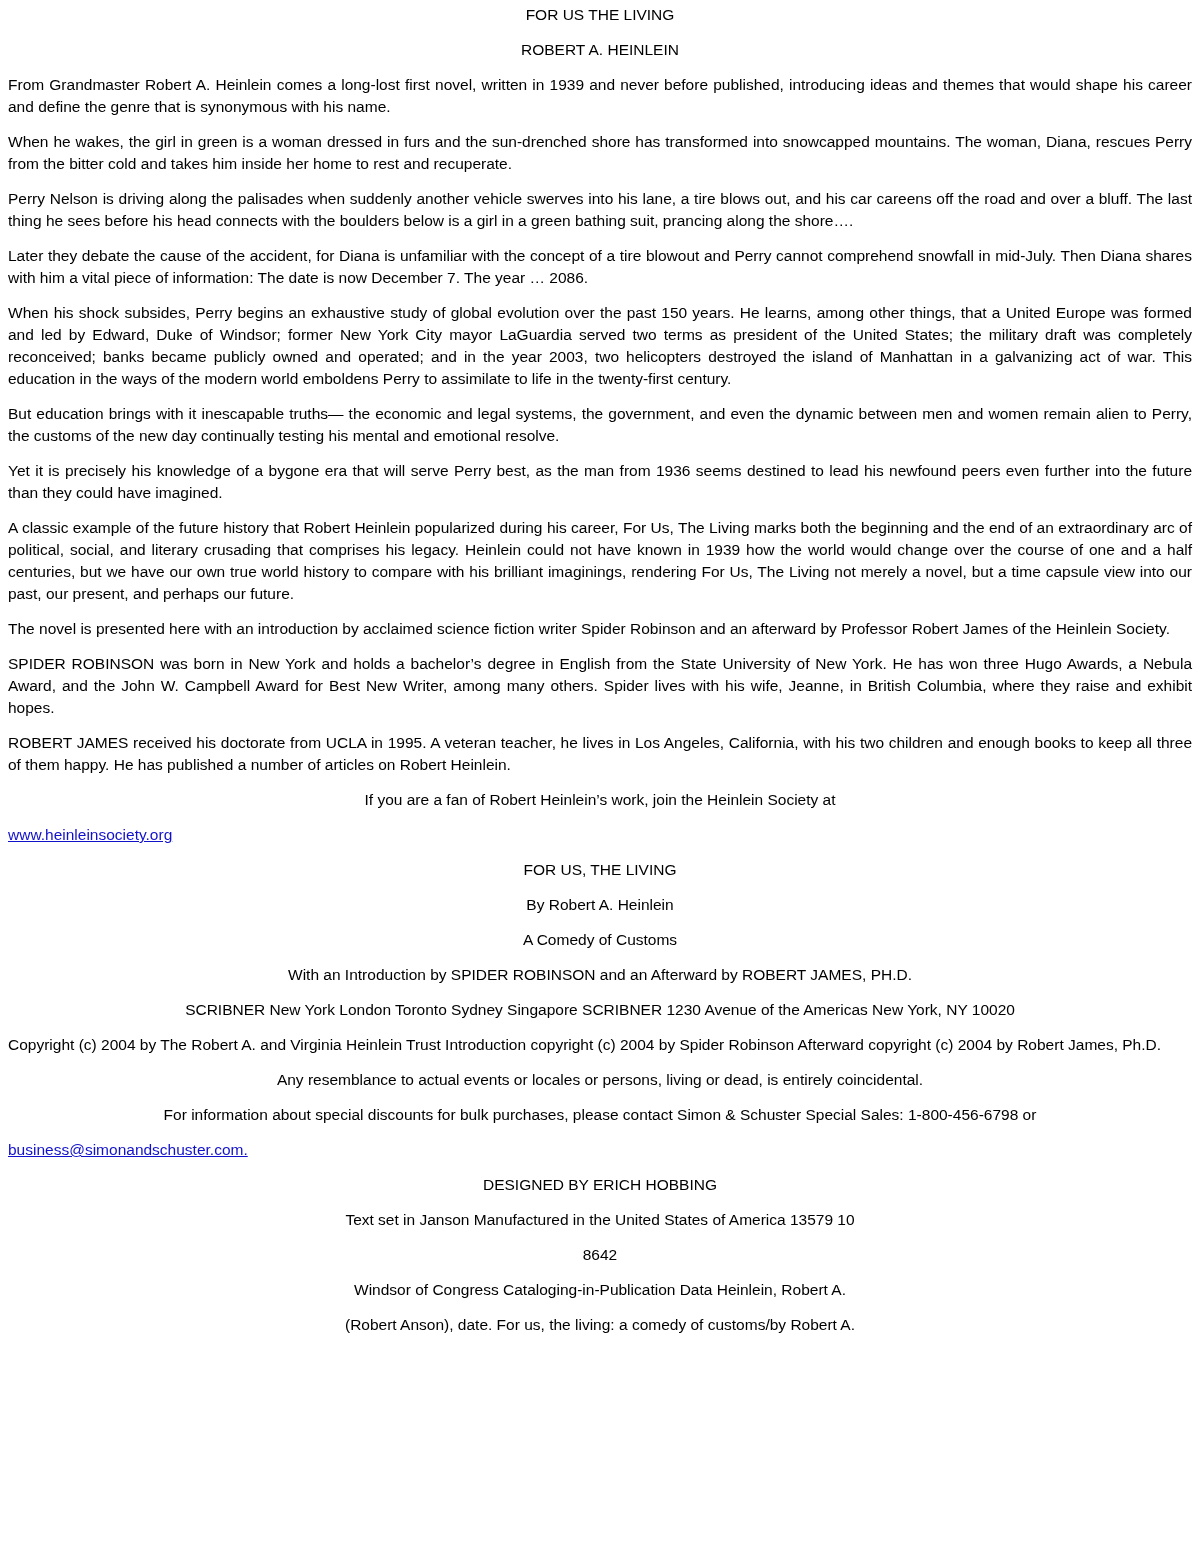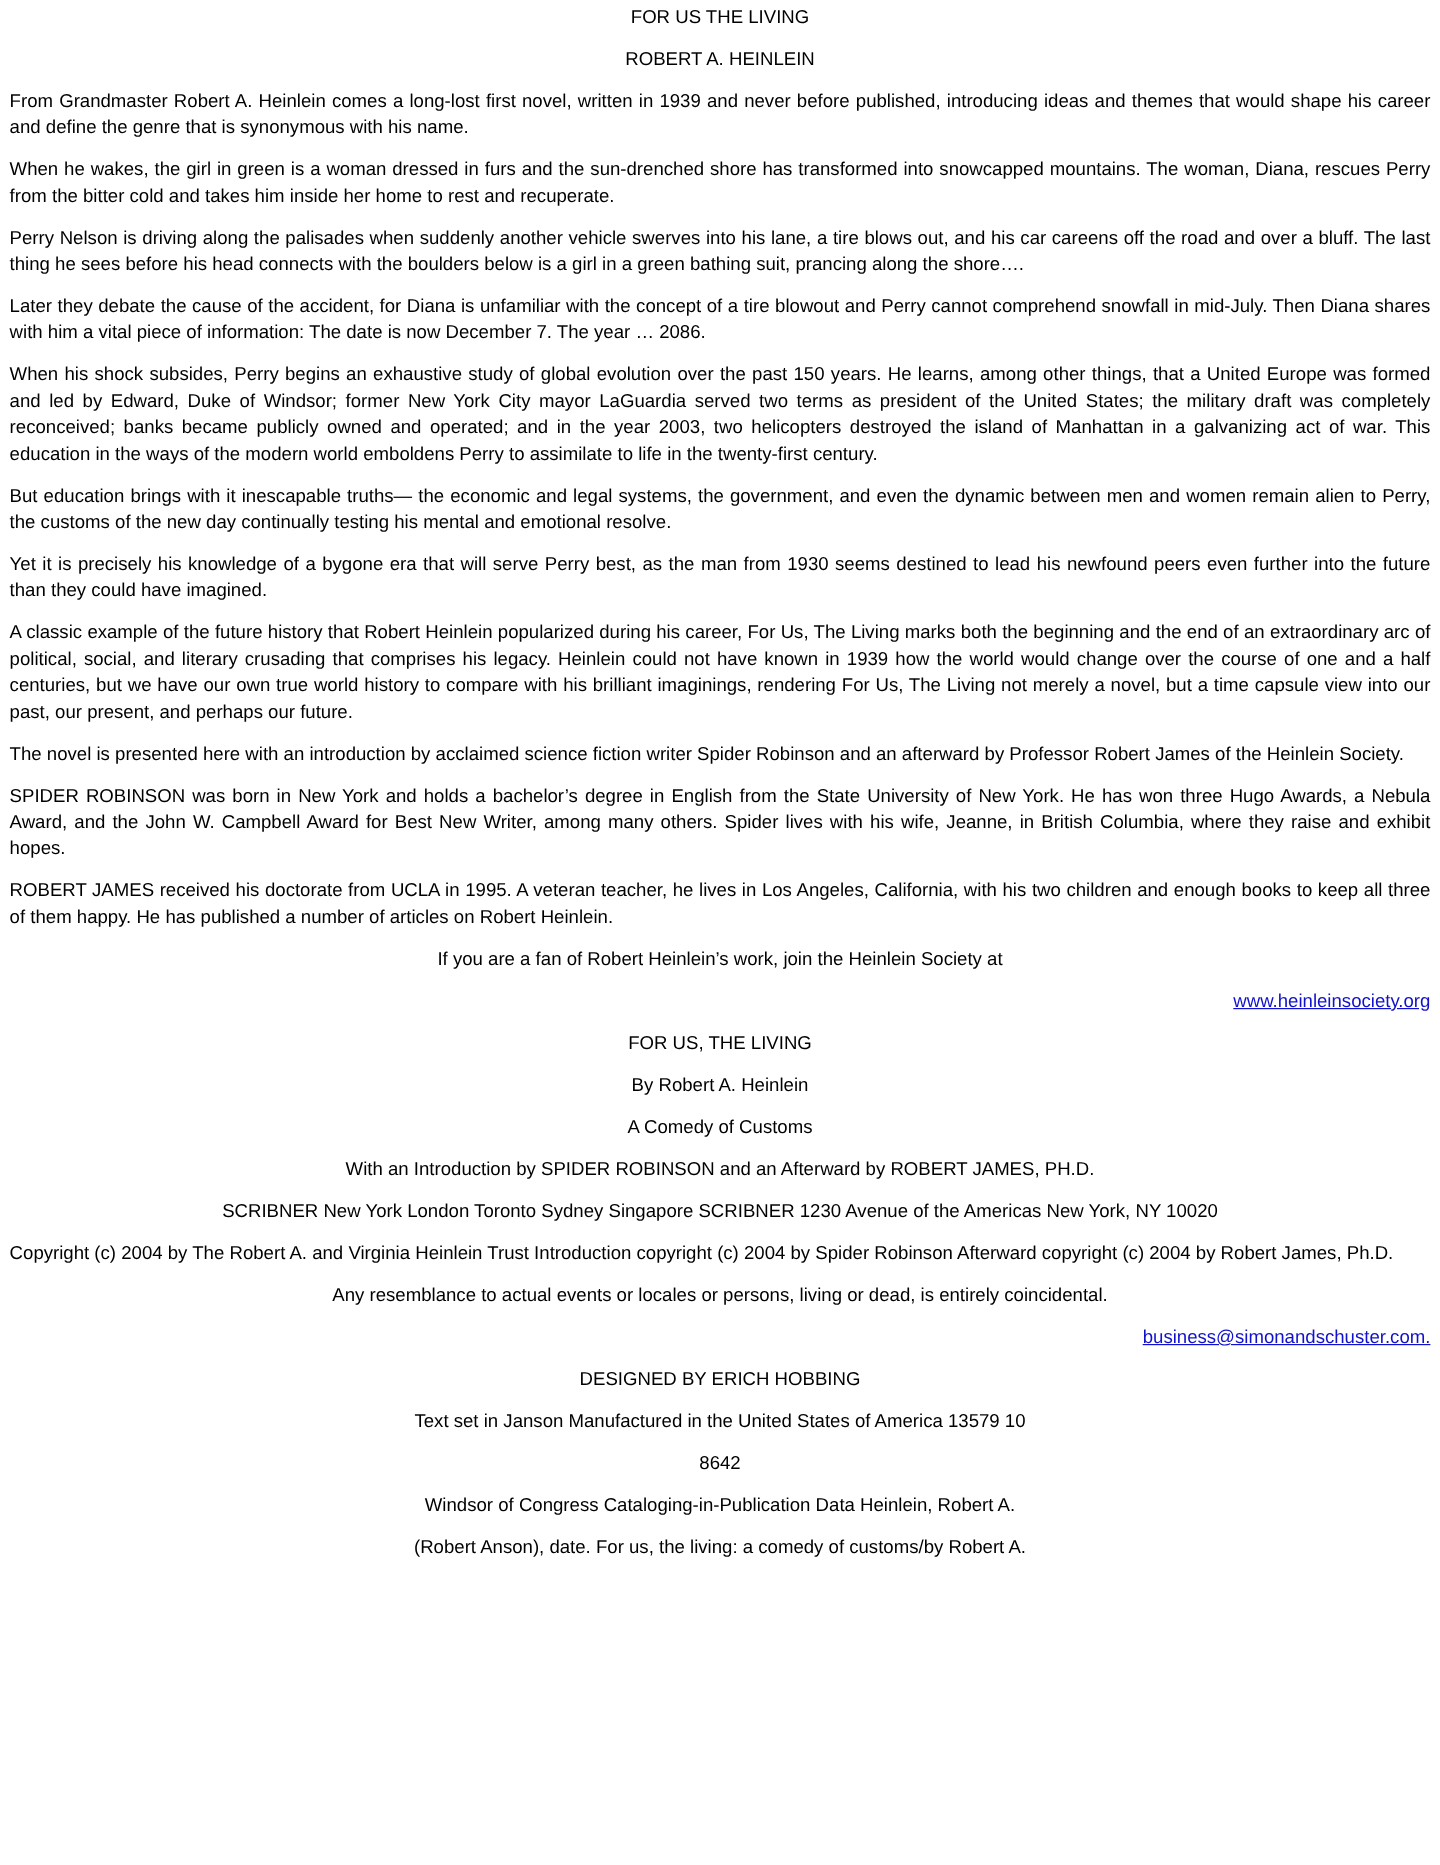--- a/index.html
+++ b/index.html
@@ -33,54 +33,54 @@
   }
   a.link {
     color: #1111cc;
     text-decoration: underline;
     cursor: pointer;
   }
   .lnk-wrap {
     margin: 0 0 13px 0;
     font-size: 15.5px;
     line-height: 1.42;
-    text-align: right;
   }
 </style>
 </head>
 <body>
 
 <div class="page">
 
   <p class="block plain">FOR US THE LIVING</p>
   <p class="block plain">ROBERT A. HEINLEIN</p>
   <p class="block">From Grandmaster Robert A. Heinlein comes a long-lost first novel, written in 1939 and never before published, introducing ideas and themes that would shape his career and define the genre that is synonymous with his name.</p>
   <p class="block">When he wakes, the girl in green is a woman dressed in furs and the sun-drenched shore has transformed into snowcapped mountains. The woman, Diana, rescues Perry from the bitter cold and takes him inside her home to rest and recuperate.</p>
   <p class="block">Perry Nelson is driving along the palisades when suddenly another vehicle swerves into his lane, a tire blows out, and his car careens off the road and over a bluff. The last thing he sees before his head connects with the boulders below is a girl in a green bathing suit, prancing along the shore….</p>
   <p class="block">Later they debate the cause of the accident, for Diana is unfamiliar with the concept of a tire blowout and Perry cannot comprehend snowfall in mid-July. Then Diana shares with him a vital piece of information: The date is now December 7. The year … 2086.</p>
   <p class="block">When his shock subsides, Perry begins an exhaustive study of global evolution over the past 150 years. He learns, among other things, that a United Europe was formed and led by Edward, Duke of Windsor; former New York City mayor LaGuardia served two terms as president of the United States; the military draft was completely reconceived; banks became publicly owned and operated; and in the year 2003, two helicopters destroyed the island of Manhattan in a galvanizing act of war. This education in the ways of the modern world emboldens Perry to assimilate to life in the twenty-first century.</p>
   <p class="block">But education brings with it inescapable truths— the economic and legal systems, the government, and even the dynamic between men and women remain alien to Perry, the customs of the new day continually testing his mental and emotional resolve.</p>
-  <p class="block">Yet it is precisely his knowledge of a bygone era that will serve Perry best, as the man from 1930 seems destined to lead his newfound peers even further into the future than they could have imagined.</p>
+  <p class="block">Yet it is precisely his knowledge of a bygone era that will serve Perry best, as the man from 1936 seems destined to lead his newfound peers even further into the future than they could have imagined.</p>
   <p class="block">A classic example of the future history that Robert Heinlein popularized during his career, For Us, The Living marks both the beginning and the end of an extraordinary arc of political, social, and literary crusading that comprises his legacy. Heinlein could not have known in 1939 how the world would change over the course of one and a half centuries, but we have our own true world history to compare with his brilliant imaginings, rendering For Us, The Living not merely a novel, but a time capsule view into our past, our present, and perhaps our future.</p>
   <p class="block">The novel is presented here with an introduction by acclaimed science fiction writer Spider Robinson and an afterward by Professor Robert James of the Heinlein Society.</p>
   <p class="block">SPIDER ROBINSON was born in New York and holds a bachelor’s degree in English from the State University of New York. He has won three Hugo Awards, a Nebula Award, and the John W. Campbell Award for Best New Writer, among many others. Spider lives with his wife, Jeanne, in British Columbia, where they raise and exhibit hopes.</p>
   <p class="block">ROBERT JAMES received his doctorate from UCLA in 1995. A veteran teacher, he lives in Los Angeles, California, with his two children and enough books to keep all three of them happy. He has published a number of articles on Robert Heinlein.</p>
   <p class="block plain">If you are a fan of Robert Heinlein’s work, join the Heinlein Society at</p>
 
   <div class="lnk-wrap">
     <a class="link" href="#">www.heinleinsociety.org</a>
   </div>
 
   <p class="block plain">FOR US, THE LIVING</p>
   <p class="block plain">By Robert A. Heinlein</p>
   <p class="block plain">A Comedy of Customs</p>
   <p class="block plain">With an Introduction by SPIDER ROBINSON and an Afterward by ROBERT JAMES, PH.D.</p>
   <p class="block plain">SCRIBNER New York London Toronto Sydney Singapore SCRIBNER 1230 Avenue of the Americas New York, NY 10020</p>
   <p class="block">Copyright (c) 2004 by The Robert A. and Virginia Heinlein Trust Introduction copyright (c) 2004 by Spider Robinson Afterward copyright (c) 2004 by Robert James, Ph.D.</p>
   <p class="block plain">Any resemblance to actual events or locales or persons, living or dead, is entirely coincidental.</p>
+  <p class="block plain">For information about special discounts for bulk purchases, please contact Simon &amp; Schuster Special Sales: 1-800-456-6798 or</p>
 
   <div class="lnk-wrap">
     <a class="link" href="#">business@simonandschuster.com.</a>
   </div>
 
   <p class="block plain">DESIGNED BY ERICH HOBBING</p>
   <p class="block plain">Text set in Janson Manufactured in the United States of America 13579 10</p>
   <p class="block plain">8642</p>
   <p class="block plain">Windsor of Congress Cataloging-in-Publication Data Heinlein, Robert A.</p>
   <p class="block plain">(Robert Anson), date. For us, the living: a comedy of customs/by Robert A.</p>

